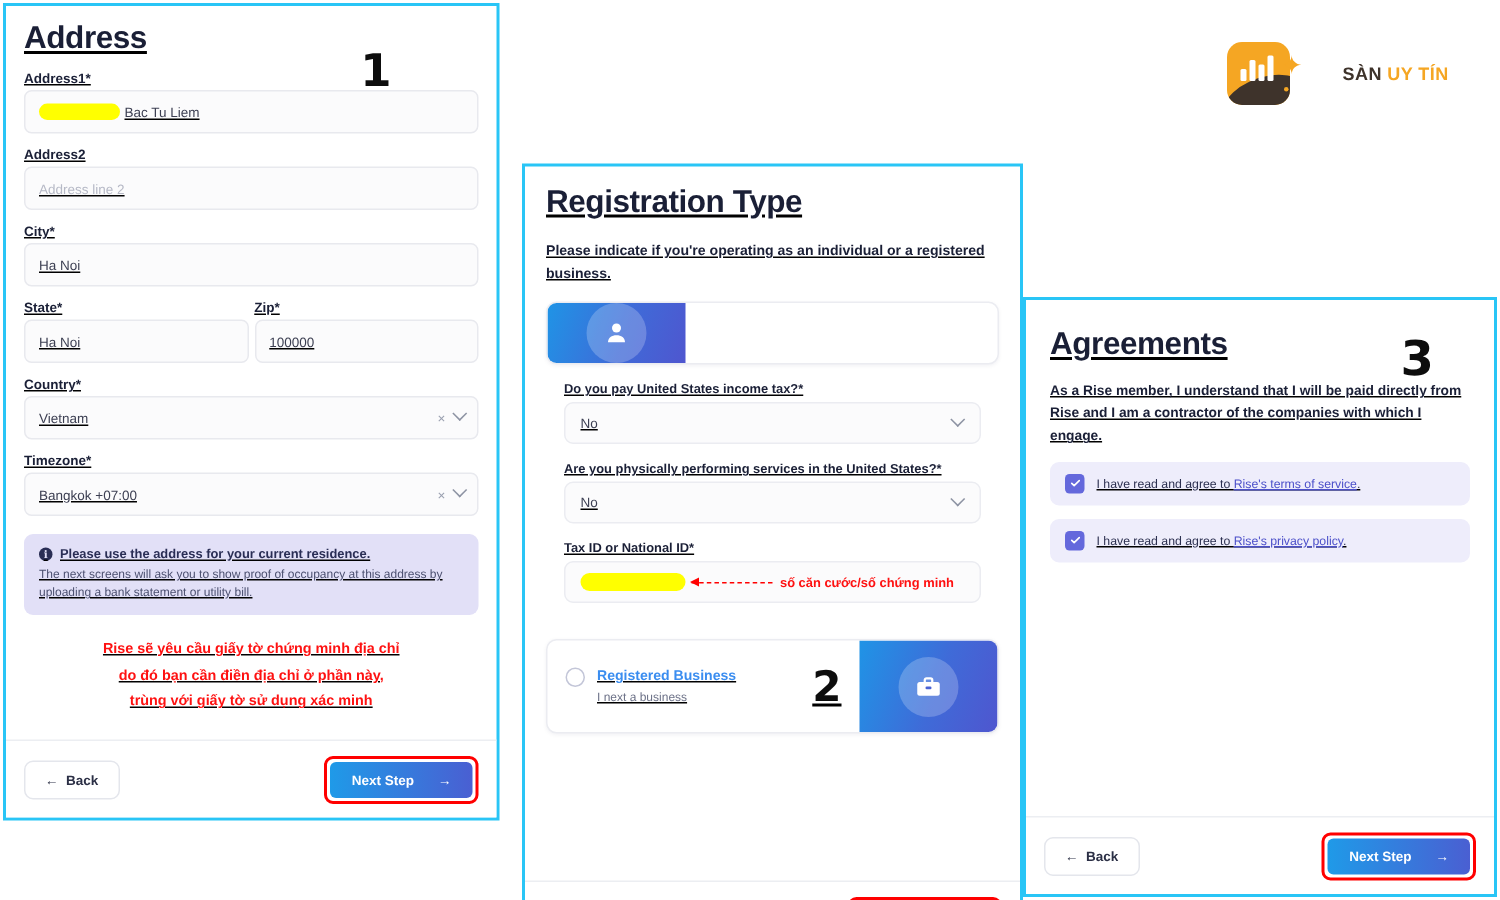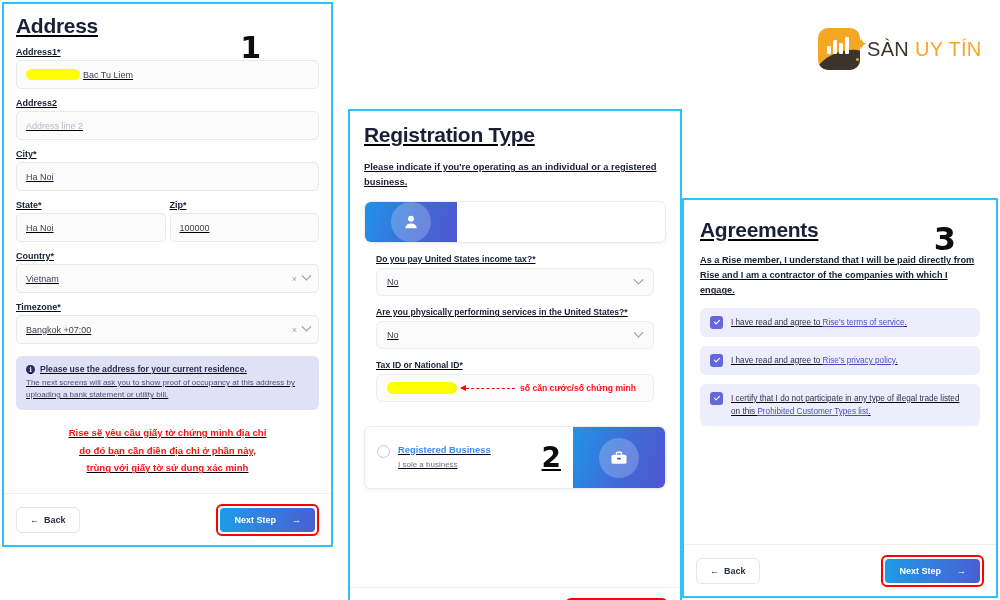--- a/index.html
+++ b/index.html
@@ -213,21 +213,21 @@
   }
   .logo-bars i { display: block; width: 3.5px; background: #fff; border-radius: 1px; }
   .logo-star {
     position: absolute; left: 36px; top: 8px; color: #f5a623;
     font-size: 17px; line-height: 1; font-family: "DejaVu Sans", sans-serif;
   }
   .logo-dot {
     position: absolute; left: 38px; top: 30px; width: 3px; height: 3px;
     border-radius: 50%; background: #f5a623;
   }
-  .logo-text { font-size: 20px; font-weight: normal; letter-spacing: .3px; }
+  .logo-text { font-size: 12px; font-weight: bold; letter-spacing: .3px; margin-left: 28px; }
   .logo-text .a { color: #3e332b; }
   .logo-text .b { color: #f5a623; }
 </style>
 </head>
 <body>
 
 <div class="stage">
 
   <div class="panel" id="panel-address">
     <div class="panel-inner">
@@ -345,21 +345,21 @@
             </span>
           </div>
         </div>
 
         <div class="opt-card" style="margin-top:10px;">
           <div class="opt-left" style="display:flex; align-items:center; gap:14px;">
             <div class="opt-head" style="flex:1;">
               <span class="radio-off"></span>
               <div>
                 <div class="opt-title">Registered Business</div>
-                <div class="opt-sub">I sole a business</div>
+                <div class="opt-sub">I next a business</div>
               </div>
             </div>
             <div class="step-num" style="position:static; font-size:28px;">2</div>
           </div>
           <div class="opt-right">
             <span class="opt-badge">
               <svg viewBox="0 0 24 24" width="20" height="20">
                 <rect x="3" y="8" width="18" height="11" rx="2" fill="#fff"></rect>
                 <path d="M9 8V6.4c0-.8.6-1.4 1.4-1.4h3.2c.8 0 1.4.6 1.4 1.4V8" fill="none" stroke="#fff" stroke-width="1.8"></path>
                 <rect x="9.6" y="11.6" width="4.8" height="2.2" rx="1" fill="#4a62d4"></rect>
@@ -406,30 +406,20 @@
           <span class="cb-sq">
             <svg viewBox="0 0 16 16">
                 <path d="M3 8.4l3.2 3.2L13 4.8" fill="none" stroke="#fff" stroke-width="2.2" stroke-linecap="round" stroke-linejoin="round"></path>
               </svg>
           </span>
           <span class="agree-txt">
             <span>I have read and agree to </span><a href="#">Rise's privacy policy</a><span>.</span>
           </span>
         </div>
 
-        <div class="agree-row">
-          <span class="cb-sq">
-            <svg viewBox="0 0 16 16">
-                <path d="M3 8.4l3.2 3.2L13 4.8" fill="none" stroke="#fff" stroke-width="2.2" stroke-linecap="round" stroke-linejoin="round"></path>
-              </svg>
-          </span>
-          <span class="agree-txt">
-            <span>I certify that I do not participate in any type of illegal trade listed on this </span><a href="#">Prohibited Customer Types list</a><span>.</span>
-          </span>
-        </div>
       </div>
 
       <div class="footer-bar">
         <div class="btn-back">
           <span>←</span>
           <span>Back</span>
         </div>
         <div class="btn-next-wrap">
           <div class="btn-next">
             <span>Next Step</span>

